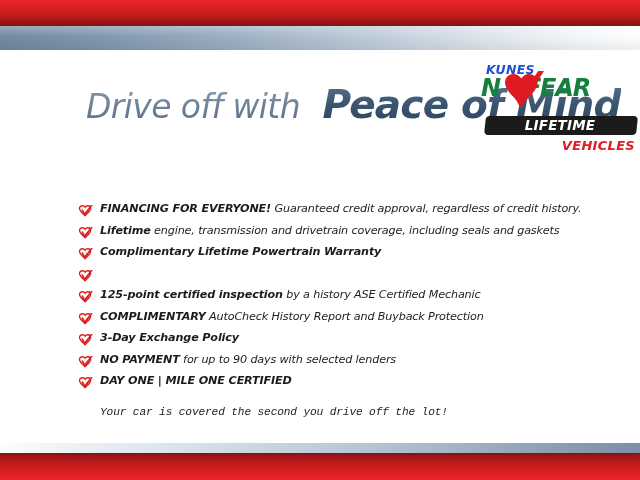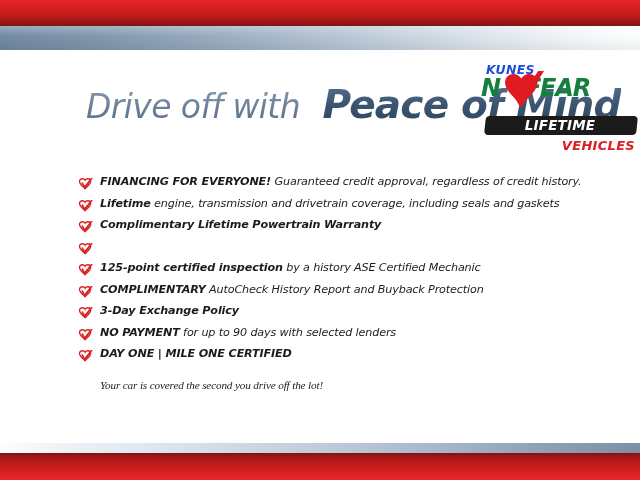--- a/index.html
+++ b/index.html
@@ -170,21 +170,21 @@
     font-weight: bold;
     font-size: 13px;
     letter-spacing: 0.3px;
     color: #e01a22;
   }
 
   
   .bullets {
     position: absolute;
     left: 78px;
-    top: 125px;
+    top: 152px;
     width: 520px;
   }
   .bullet {
     display: flex;
     align-items: flex-start;
     margin-bottom: 4.5px;
   }
   .bullet-icon {
     flex: 0 0 auto;
     width: 16px;
@@ -198,21 +198,21 @@
     font-size: 11.2px;
     color: #1c1c1c;
     line-height: 14px;
     letter-spacing: -0.15px;
     white-space: nowrap;
   }
   .bullet-text .b {
     font-weight: bold;
   }
   .bullet-sub {
-    font-family: Liberation Serif, serif;
+    font-family: Liberation Mono, monospace;
     font-style: italic;
     font-size: 11.2px;
     color: #1c1c1c;
     line-height: 15px;
     letter-spacing: -0.15px;
     margin-left: 22px;
     margin-top: 14px;
     white-space: nowrap;
   }
   .bullet-block { margin-bottom: 4.5px; }

